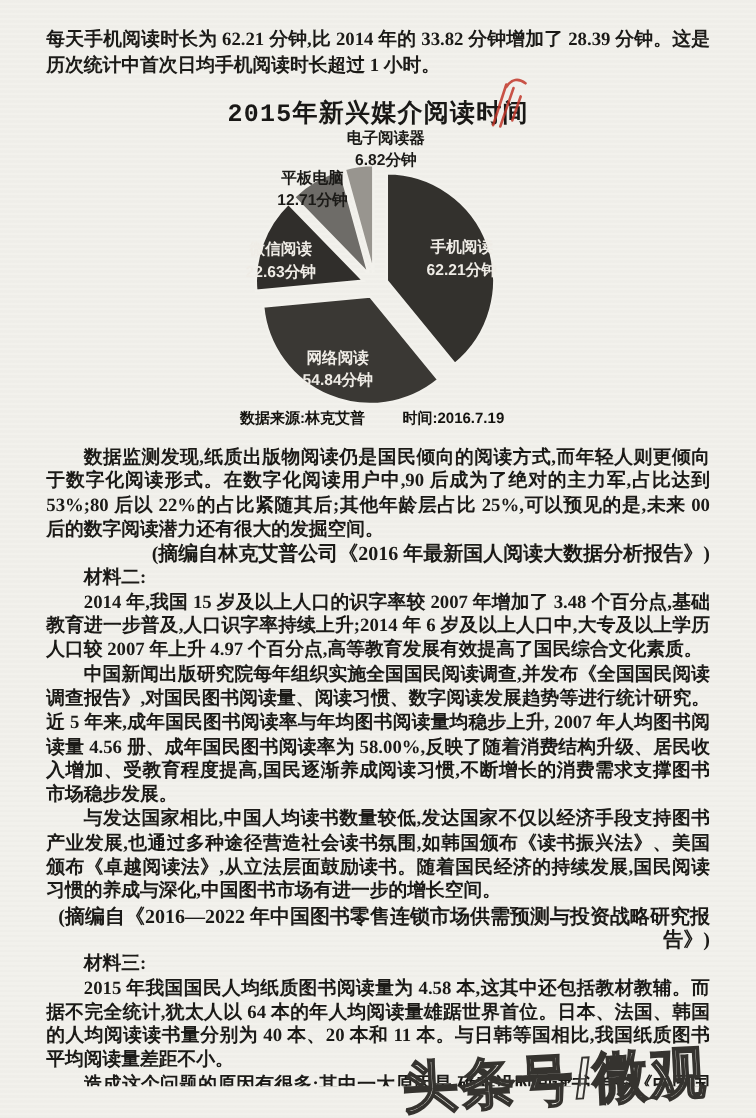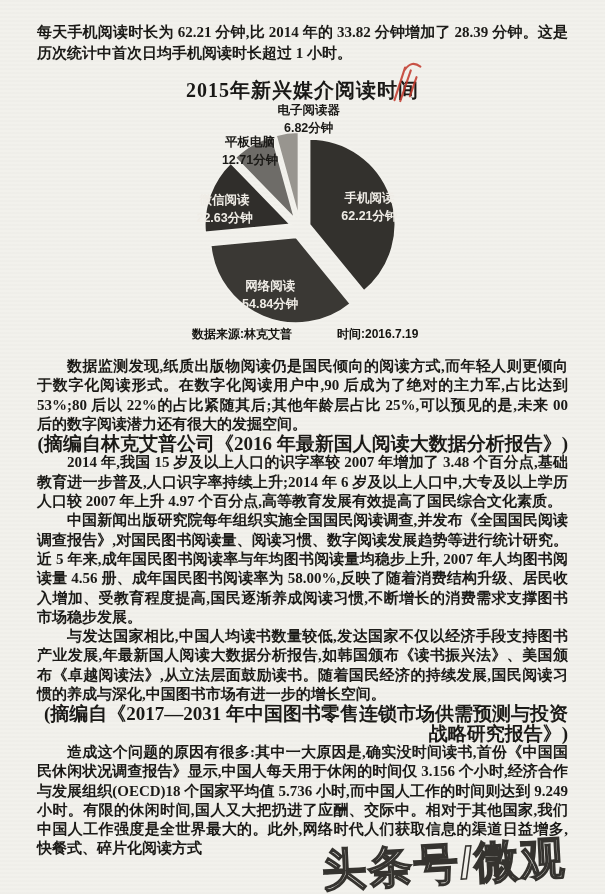--- a/index.html
+++ b/index.html
@@ -13,42 +13,42 @@
   }
   .flow{padding:0 37px;}
   .intro{
     margin:22px 0 0 0;
     font-size:15px;line-height:20.5px;
     font-weight:700;text-align:justify;
   }
   .chart-title{
     margin:14px 0 0 0;
     text-align:center;
-    font-family:Liberation Serif, serif;
+    font-family:Liberation Mono, monospace;
     font-size:20px;font-weight:700;letter-spacing:1px;
     color:#191816;
   }
   .red-mark{position:absolute;left:386px;top:58px;width:40px;height:46px;z-index:5;}
   .chart-stage{position:relative;width:605px;height:248px;}
   .pie-svg{position:absolute;left:92px;top:0;}
   .pie-label{
     font-family:"Liberation Sans","DejaVu Sans",sans-serif;
     font-weight:700;font-size:12.5px;
   }
   .source-row{
     position:absolute;top:222px;left:0;width:605px;height:20px;
     font-family:"Liberation Sans","DejaVu Sans",sans-serif;
     font-weight:700;font-size:12px;color:#14130f;
   }
   .source-label{position:absolute;left:192px;top:0;}
-  .date-label{position:absolute;left:337px;top:0;}
+  .date-label{position:absolute;left:322px;top:0;}
   .body-flow{margin-top:5px;max-height:512px;overflow:hidden;}
   .body-flow p{margin:0;font-size:15px;line-height:19.3px;font-weight:700;}
   p.para{text-indent:2em;text-align:justify;}
-  p.attr{text-align:right;font-size:19px;}
+  p.attr{text-align:right;font-size:16px;}
   p.mlabel{text-indent:2em;font-weight:700;}
   .watermark{
     position:absolute;left:318px;top:832px;width:292px;height:62px;z-index:9;
     transform:rotate(-3deg);
   }
   .page-footer{
     position:absolute;left:0;top:872px;width:605px;
     text-align:center;font-size:14px;font-weight:700;color:#1b1a17;
     font-family:"Liberation Serif","DejaVu Serif",serif;
     z-index:4;
@@ -94,24 +94,27 @@
       </svg>
     <div class="source-row">
       <span class="source-label">数据来源:林克艾普</span>
       <span class="date-label">时间:2016.7.19</span>
     </div>
   </div>
 
   <div class="flow body-flow" id="body-flow">
       <p class="para">数据监测发现,纸质出版物阅读仍是国民倾向的阅读方式,而年轻人则更倾向于数字化阅读形式。在数字化阅读用户中,90 后成为了绝对的主力军,占比达到 53%;80 后以 22%的占比紧随其后;其他年龄层占比 25%,可以预见的是,未来 00 后的数字阅读潜力还有很大的发掘空间。</p>
       <p class="attr">(摘编自林克艾普公司《2016 年最新国人阅读大数据分析报告》)</p>
+      <p class="mlabel">材料二:</p>
       <p class="para">2014 年,我国 15 岁及以上人口的识字率较 2007 年增加了 3.48 个百分点,基础教育进一步普及,人口识字率持续上升;2014 年 6 岁及以上人口中,大专及以上学历人口较 2007 年上升 4.97 个百分点,高等教育发展有效提高了国民综合文化素质。</p>
       <p class="para">中国新闻出版研究院每年组织实施全国国民阅读调查,并发布《全国国民阅读调查报告》,对国民图书阅读量、阅读习惯、数字阅读发展趋势等进行统计研究。近 5 年来,成年国民图书阅读率与年均图书阅读量均稳步上升, 2007 年人均图书阅读量 4.56 册、成年国民图书阅读率为 58.00%,反映了随着消费结构升级、居民收入增加、受教育程度提高,国民逐渐养成阅读习惯,不断增长的消费需求支撑图书市场稳步发展。</p>
-      <p class="para">与发达国家相比,中国人均读书数量较低,发达国家不仅以经济手段支持图书产业发展,年最新国人阅读大数据分析报告,如韩国颁布《读书振兴法》、美国颁布《卓越阅读法》,从立法层面鼓励读书。随着国民经济的持续发展,国民阅读习惯的养成与深化,中国图书市场有进一步的增长空间。</p>
-      <p class="attr">(摘编自《2017—2031 年中国图书零售连锁市场供需预测与投资战略研究报告》)</p>
+      <p class="para">与发达国家相比,中国人均读书数量较低,发达国家不仅以经济手段支持图书产业发展,也通过多种途径营造社会读书氛围,如韩国颁布《读书振兴法》、美国颁布《卓越阅读法》,从立法层面鼓励读书。随着国民经济的持续发展,国民阅读习惯的养成与深化,中国图书市场有进一步的增长空间。</p>
+      <p class="attr">(摘编自《2016—2022 年中国图书零售连锁市场供需预测与投资战略研究报告》)</p>
+      <p class="mlabel">材料三:</p>
+      <p class="para">2015 年我国国民人均纸质图书阅读量为 4.58 本,这其中还包括教材教辅。而据不完全统计,犹太人以 64 本的年人均阅读量雄踞世界首位。日本、法国、韩国的人均阅读读书量分别为 40 本、20 本和 11 本。与日韩等国相比,我国纸质图书平均阅读量差距不小。</p>
       <p class="para">造成这个问题的原因有很多:其中一大原因是,确实没时间读书,首份《中国国民休闲状况调查报告》显示,中国人每天用于休闲的时间仅 3.156 个小时,经济合作与发展组织(OECD)18 个国家平均值 5.736 小时,而中国人工作的时间则达到 9.249 小时。有限的休闲时间,国人又大把扔进了应酬、交际中。相对于其他国家,我们中国人工作强度是全世界最大的。此外,网络时代人们获取信息的渠道日益增多,快餐式、碎片化阅读方式</p>
     </div>
 
   <svg class="watermark" viewBox="0 0 292 62" aria-hidden="true">
     <text x="4" y="46" font-family="Liberation Sans, DejaVu Sans, sans-serif" font-size="44" font-weight="700" letter-spacing="2" fill="rgba(242,241,236,0.3)" stroke="#35332f" stroke-width="1.5">头条号/微观</text>
   </svg>
 
 
 </div>
 

